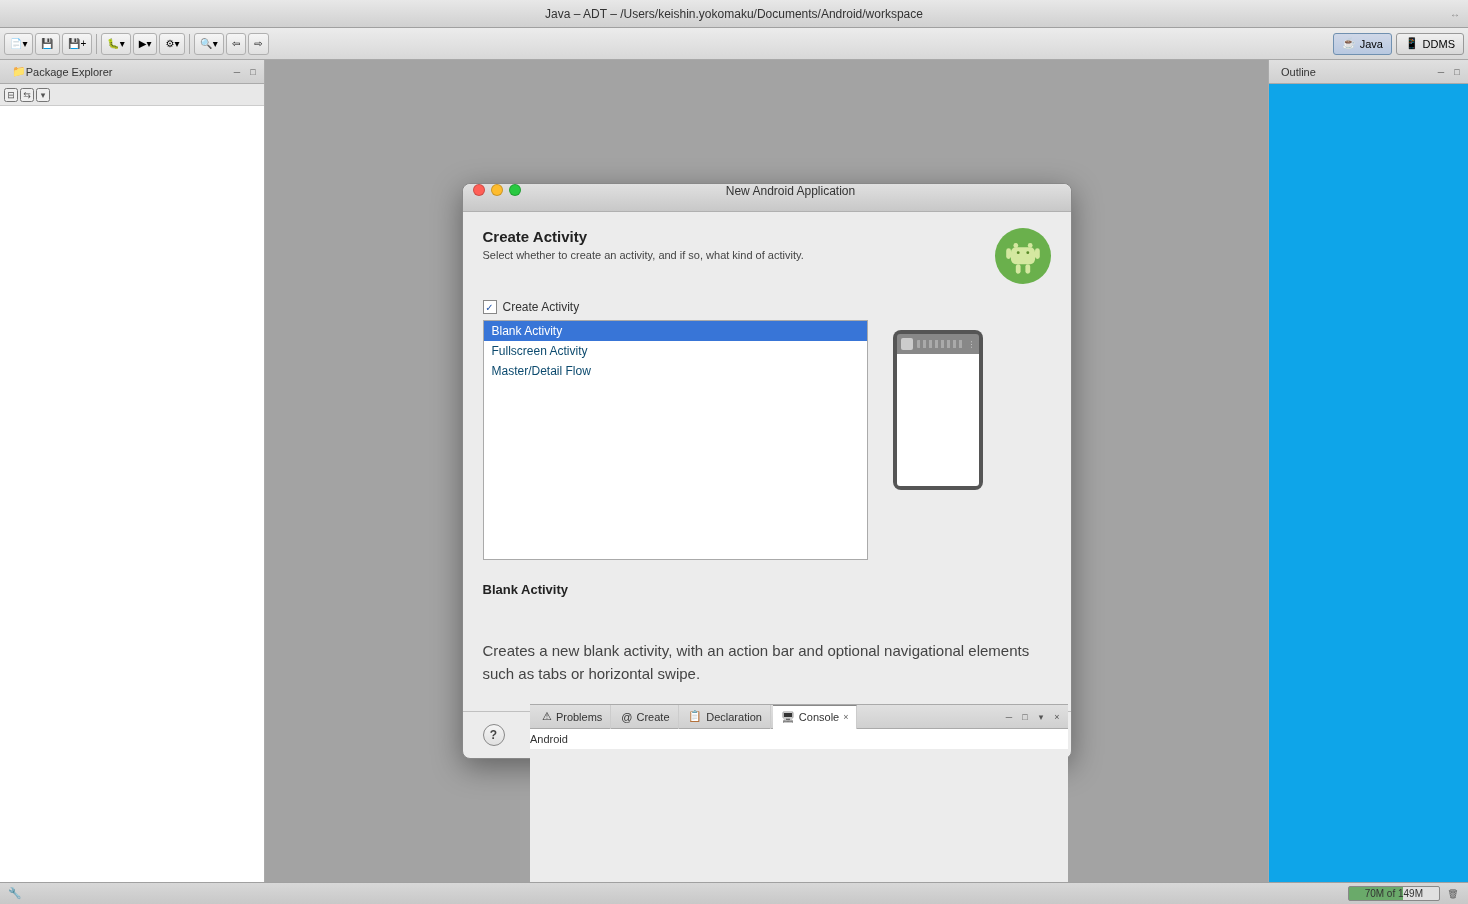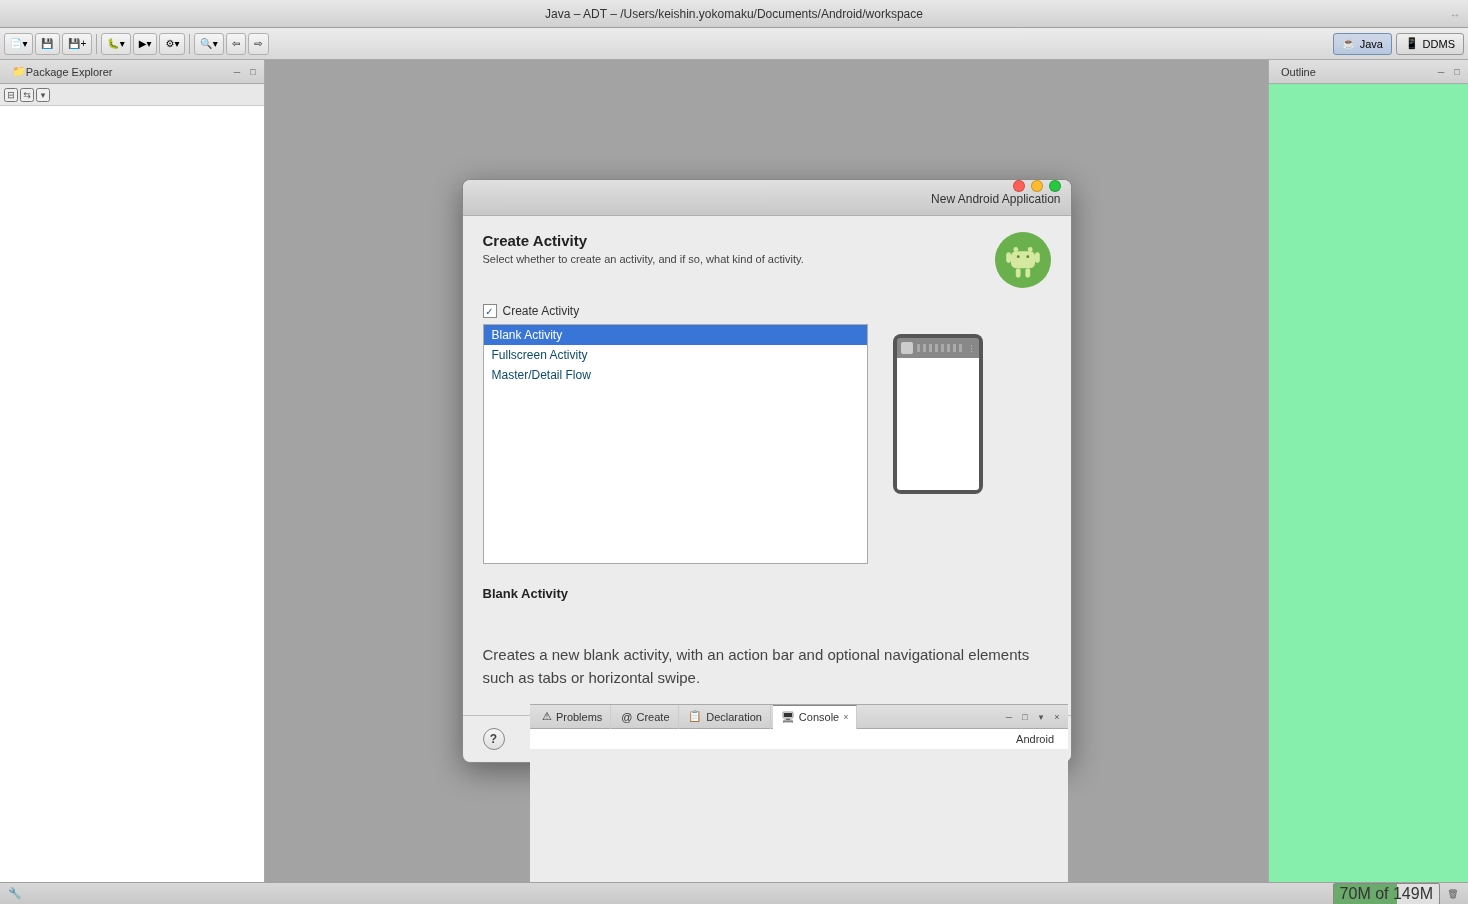--- a/index.html
+++ b/index.html
@@ -149,21 +149,21 @@
       flex: 1;
       background: #c0c0c0;
       display: flex;
       flex-direction: column;
       position: relative;
     }
 
     
     .right-panel {
       width: 200px;
-      background: #86efac;
+      background: #0ea5e9;
       border-left: 1px solid #aaa;
       display: flex;
       flex-direction: column;
     }
 
     
     .bottom-panel {
       position: absolute;
       bottom: 0;
       left: 265px;
@@ -197,24 +197,23 @@
       border-top: 1px solid #888;
     }
     .bottom-tab-controls {
       margin-left: auto;
       display: flex;
       gap: 2px;
     }
     .bottom-content {
       background: white;
       flex: 1;
-      padding: 4px 14px;
+      padding: 4px 0;
       font-size: 11px;
       color: #333;
-      text-align: right;
     }
 
     
     .status-bar {
       position: absolute;
       bottom: 0;
       left: 0;
       right: 0;
       height: 22px;
       background: linear-gradient(to bottom, #d8d8d8, #c8c8c8);
@@ -228,22 +227,22 @@
     .status-right {
       margin-left: auto;
       display: flex;
       align-items: center;
       gap: 6px;
     }
     .memory-indicator {
       background: linear-gradient(to right, #6aaa6a 60%, #e0e0e0 60%);
       border: 1px solid #888;
       border-radius: 2px;
-      padding: 1px 6px;
-      font-size: 16px;
+      padding: 1px 16px;
+      font-size: 10px;
       cursor: pointer;
     }
 
     
     .dialog-overlay {
       position: absolute;
       top: 0;
       left: 0;
       right: 0;
       bottom: 22px;
@@ -260,27 +259,26 @@
       border-radius: 8px;
       box-shadow: 0 8px 30px rgba(0,0,0,0.4);
       width: 610px;
       min-height: 520px;
       display: flex;
       flex-direction: column;
     }
     .dialog-title-bar {
       background: linear-gradient(to bottom, #e0e0e0, #c8c8c8);
       border-radius: 8px 8px 0 0;
-      height: 36px;
-      display: flex;
-      align-items: flex-end;
+      height: 28px;
+      display: flex;
+      align-items: flex-start;
       padding: 0 10px;
       border-bottom: 1px solid #b0b0b0;
       position: relative;
-      flex-direction: column;
     }
     .dialog-title-text {
       flex: 1;
       text-align: center;
       font-size: 12px;
       color: #333;
       font-weight: 500;
     }
     .dialog-controls {
       display: flex;

